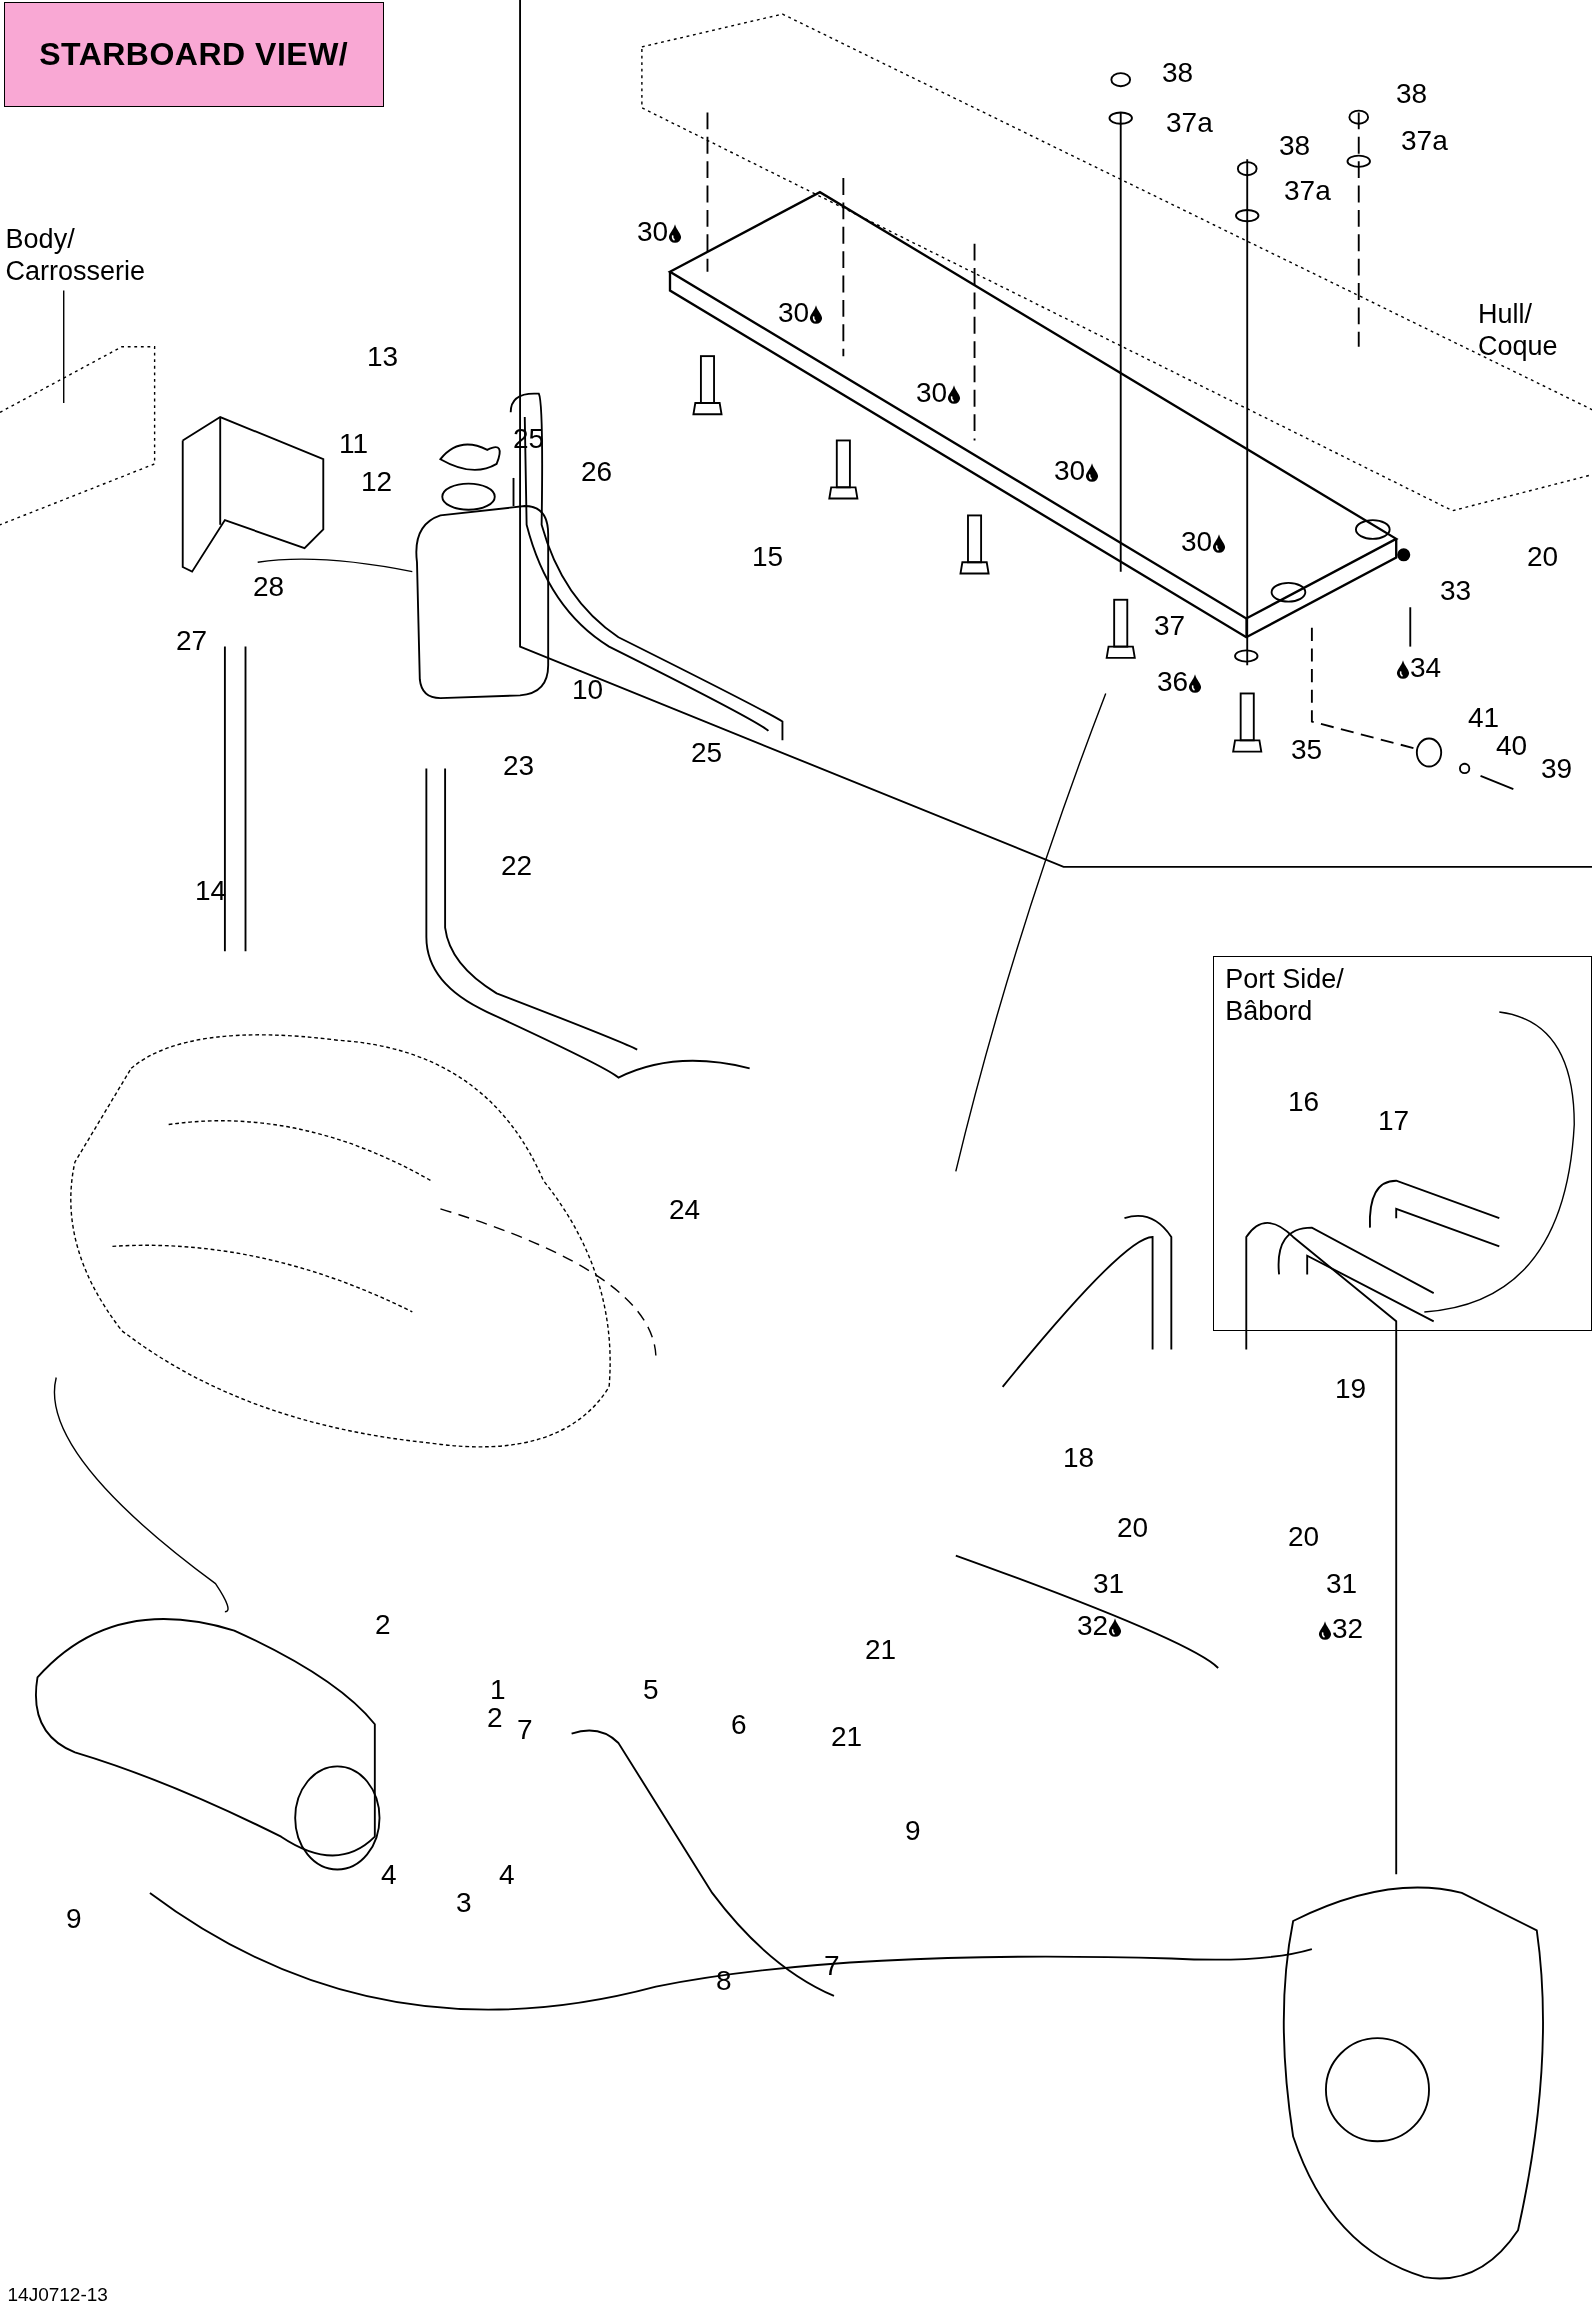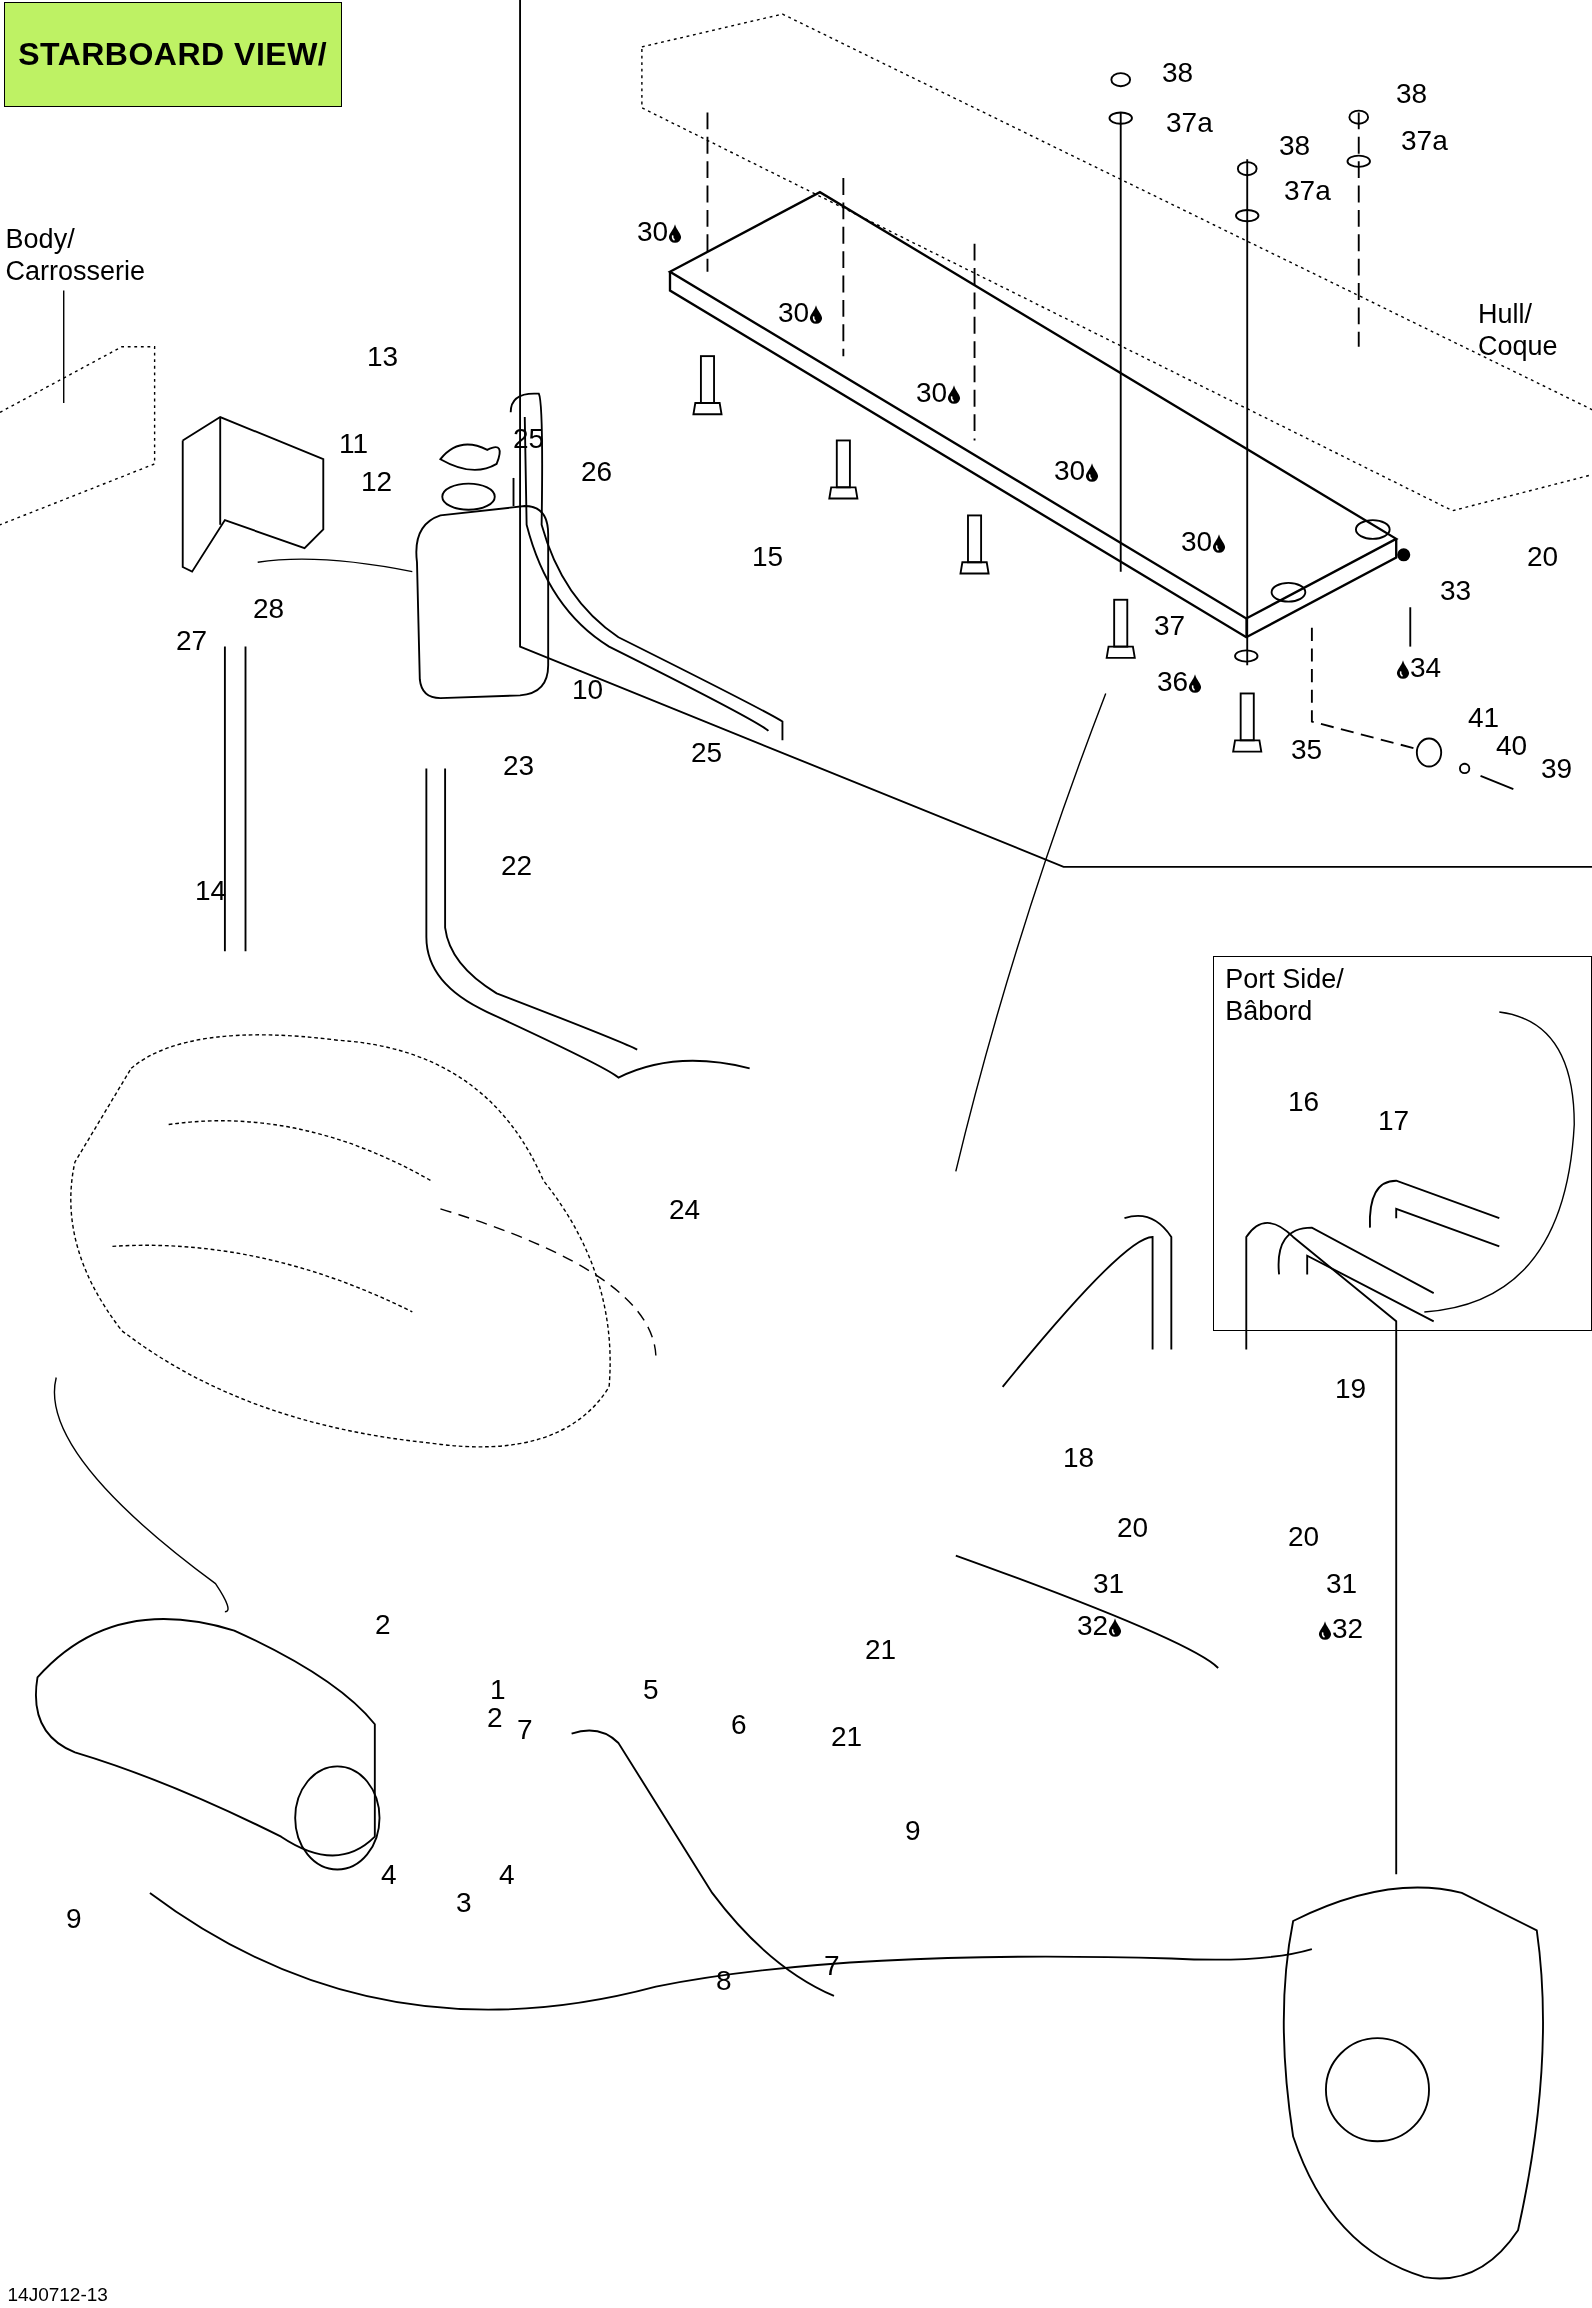--- a/index.html
+++ b/index.html
@@ -1,17 +1,17 @@
 <!DOCTYPE html>
 <html style="font-size:15px"><head>
 <meta charset="utf-8">
 <style>
   html,body{margin:0;padding:0;background:#fff;}
   body{width:1593px;height:2309px;position:relative;overflow:hidden;font-family:"Liberation Sans",sans-serif;color:#000;}
-  .title-box{position:absolute;left:3.7px;top:1.9px;width:338px;height:105px;border:1.9px solid #000;box-sizing:border-box;display:flex;flex-direction:column;justify-content:center;align-items:center;background:#bef264;}
+  .title-box{position:absolute;left:3.7px;top:1.9px;width:380px;height:105px;border:1.9px solid #000;box-sizing:border-box;display:flex;flex-direction:column;justify-content:center;align-items:center;background:#f9a8d4;}
   .title-box div{font-weight:bold;font-size:32px;line-height:36px;letter-spacing:0.5px;}
   .zone-label{position:absolute;font-size:27px;line-height:32px;}
   .part-num{position:absolute;font-size:28px;line-height:30px;white-space:nowrap;}
   .drop{display:inline-block;width:14px;height:19px;vertical-align:-1.9px;}
   .doc-id{position:absolute;left:7.5px;top:2284px;font-size:19px;}
   svg.art{position:absolute;left:0;top:0;}
   .inset{position:absolute;left:1213px;top:956px;width:379px;height:375px;border:1.9px solid #000;box-sizing:border-box;}
 </style>
 </head>
 <body>
@@ -170,21 +170,21 @@
     <div class="part-num" style="left: 1288px; top: 1522px;"><span>20</span></div>
     <div class="part-num" style="left: 865px; top: 1635px;"><span>21</span></div>
     <div class="part-num" style="left: 831px; top: 1722px;"><span>21</span></div>
     <div class="part-num" style="left: 501px; top: 851px;"><span>22</span></div>
     <div class="part-num" style="left: 503px; top: 751px;"><span>23</span></div>
     <div class="part-num" style="left: 669px; top: 1195px;"><span>24</span></div>
     <div class="part-num" style="left: 513px; top: 424px;"><span>25</span></div>
     <div class="part-num" style="left: 691px; top: 738px;"><span>25</span></div>
     <div class="part-num" style="left: 581px; top: 457px;"><span>26</span></div>
     <div class="part-num" style="left: 176px; top: 626px;"><span>27</span></div>
-    <div class="part-num" style="left: 253px; top: 572px; margin-top: 22px;"><span>28</span></div>
+    <div class="part-num" style="left: 253px; top: 572px;"><span>28</span></div>
     <div class="part-num" style="left: 1527px; top: 542px;"><span>20</span></div>
     <div class="part-num" style="left: 637px; top: 217px;"><span>30</span><svg class="drop" viewBox="0 0 15 20">
         <path d="M7.5,0 C9,6 14,10 14,14 A6.5,6 0 0 1 1,14 C1,10 6,6 7.5,0 Z" fill="#000"></path>
         <path d="M5,12 Q4.5,16 7,17" stroke="#fff" stroke-width="1.6" fill="none"></path>
       </svg></div>
     <div class="part-num" style="left: 778px; top: 298px;"><span>30</span><svg class="drop" viewBox="0 0 15 20">
         <path d="M7.5,0 C9,6 14,10 14,14 A6.5,6 0 0 1 1,14 C1,10 6,6 7.5,0 Z" fill="#000"></path>
         <path d="M5,12 Q4.5,16 7,17" stroke="#fff" stroke-width="1.6" fill="none"></path>
       </svg></div>
     <div class="part-num" style="left: 916px; top: 378px;"><span>30</span><svg class="drop" viewBox="0 0 15 20">

